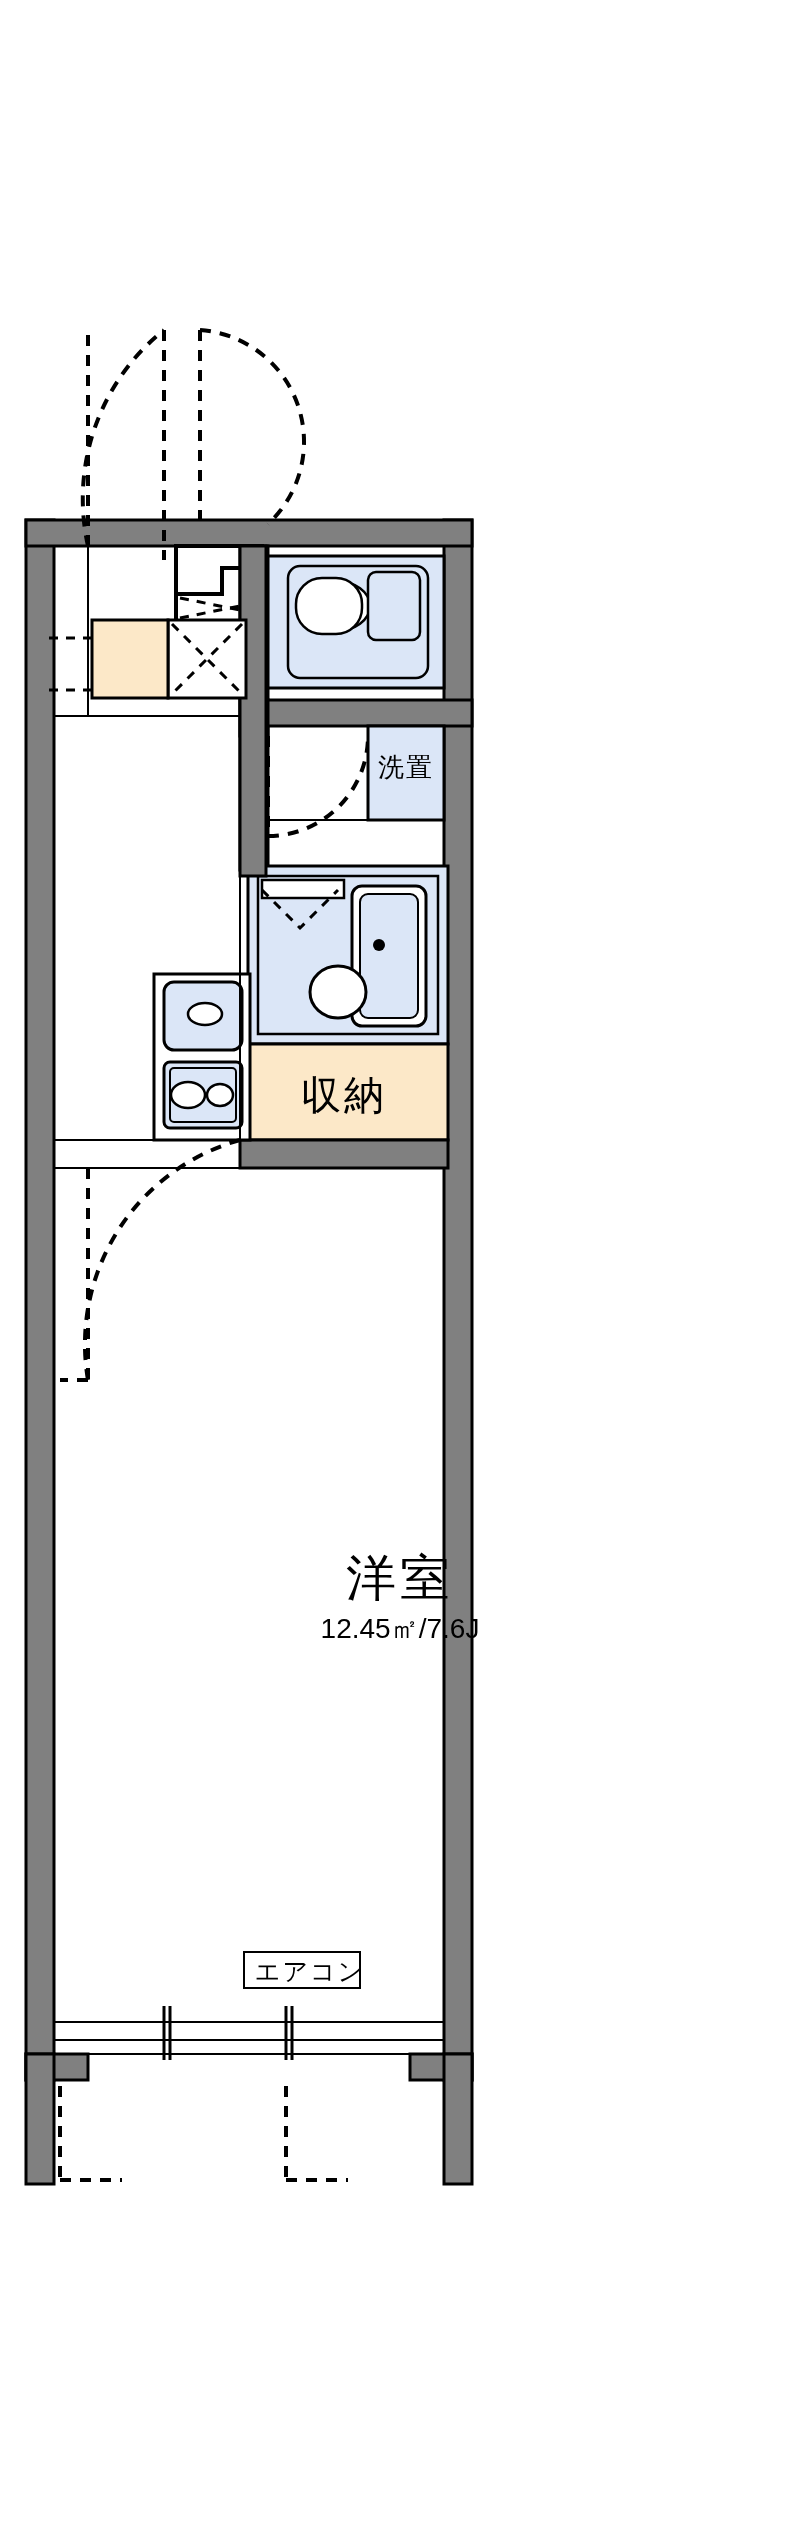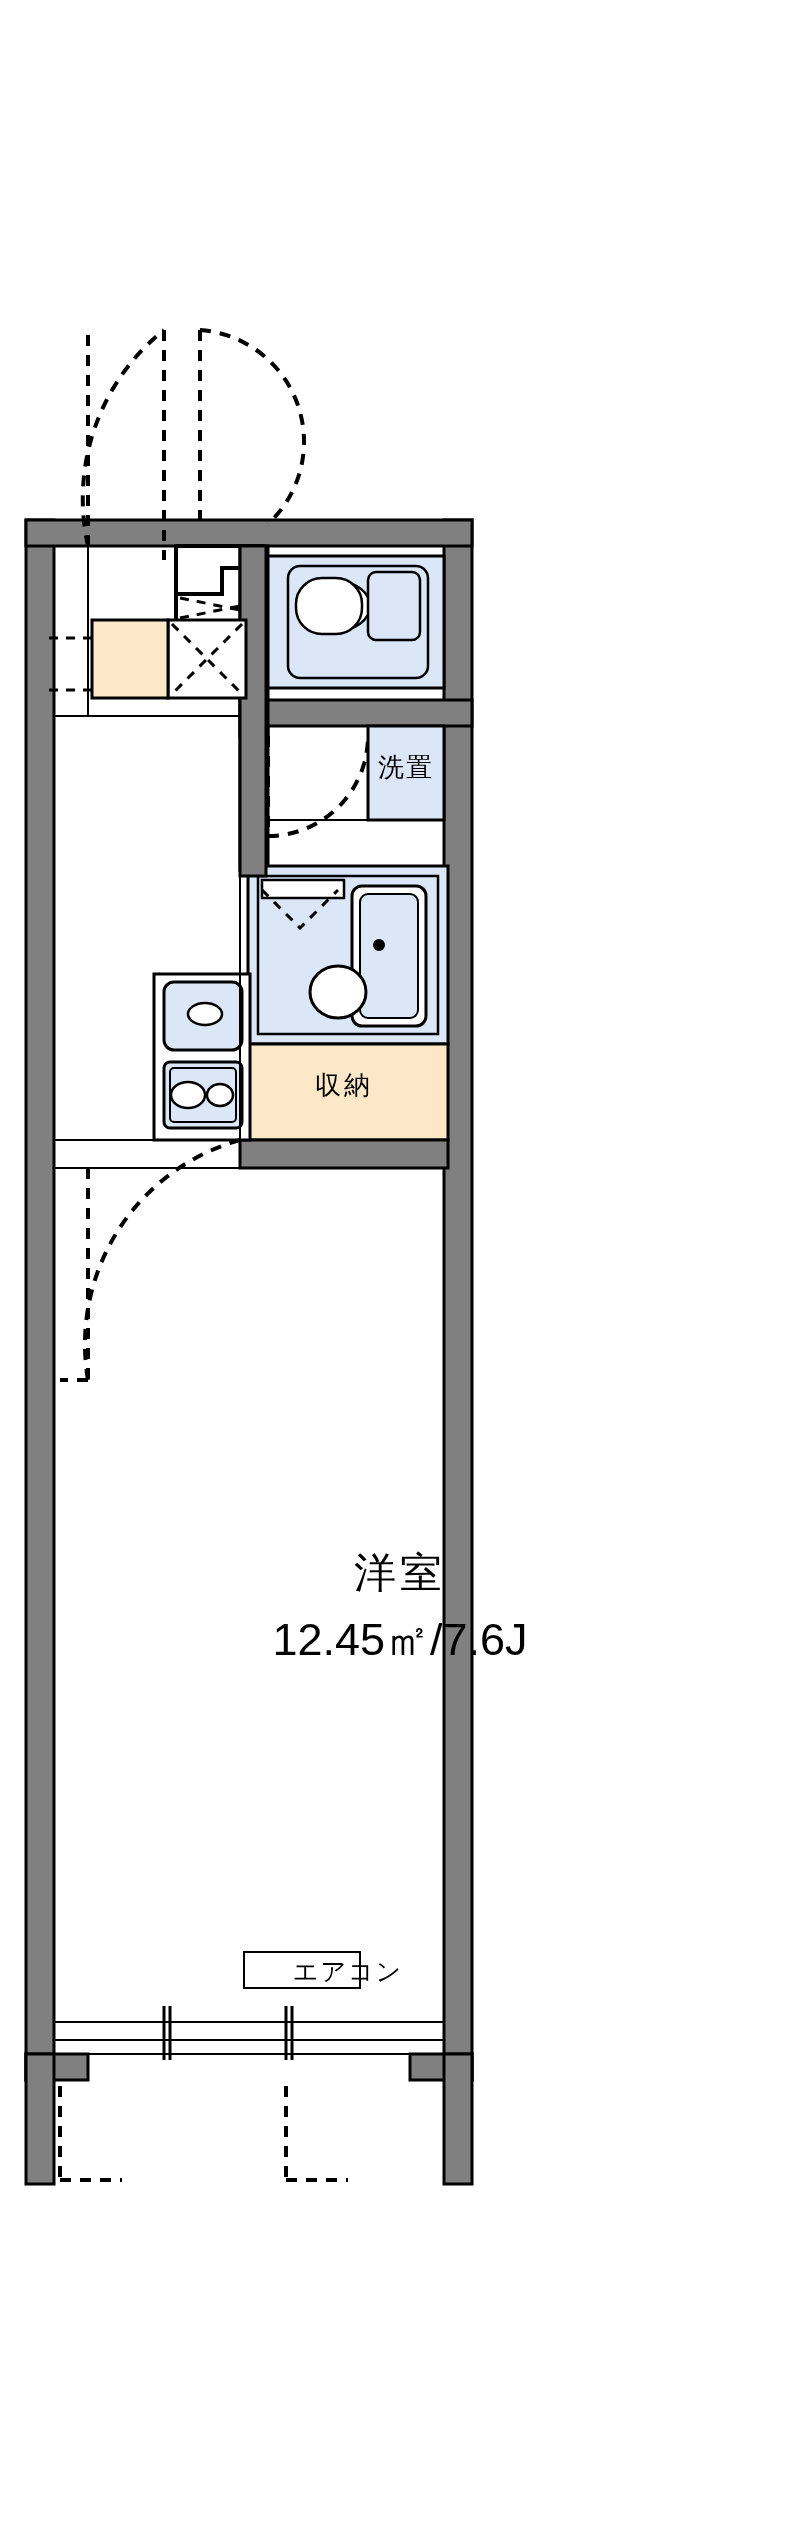--- a/index.html
+++ b/index.html
@@ -1,22 +1,22 @@
 <!DOCTYPE html>
 <html><head>
 <meta charset="utf-8">
 <style>
   html,body{margin:0;padding:0;background:#ffffff;}
   body{font-family:"Liberation Sans","DejaVu Sans",sans-serif;}
   #plan{position:relative;width:800px;height:2539px;background:#fff;overflow:hidden;}
   #plan svg{position:absolute;left:0;top:0;}
   .lbl{position:absolute;color:#000;white-space:nowrap;text-align:center;}
-  .lbl-room{font-size:42px;letter-spacing:4px;}
-  .lbl-area{font-size:45px;letter-spacing:0px;}
-  .lbl-storage{font-size:26px;letter-spacing:3px;}
+  .lbl-room{font-size:50px;letter-spacing:4px;}
+  .lbl-area{font-size:28px;letter-spacing:0px;}
+  .lbl-storage{font-size:40px;letter-spacing:3px;}
   .lbl-wash{font-size:26px;letter-spacing:2px;}
   .lbl-ac{font-size:25px;letter-spacing:2px;}
 </style>
 </head>
 <body>
 
 <div id="plan">
 
 <svg width="800" height="2539" viewBox="0 0 800 2539" xmlns="http://www.w3.org/2000/svg">
 
@@ -175,15 +175,15 @@
 </svg>
 
 <div class="lbl lbl-room" style="left:0;top:1545px;width:800px;">洋室</div>
 
 <div class="lbl lbl-area" style="left:0;top:1610px;width:800px;">12.45㎡/7.6J</div>
 
 <div class="lbl lbl-storage" style="left:240px;top:1068px;width:208px;">収納</div>
 
 <div class="lbl lbl-wash" style="left:366px;top:750px;width:80px;">洗置</div>
 
-<div class="lbl lbl-ac" style="left:244px;top:1955px;width:132px;padding-left:38px;">エアコン</div>
+<div class="lbl lbl-ac" style="left:244px;top:1955px;width:132px;">エアコン</div>
 
 </div>
 
 </body></html>

